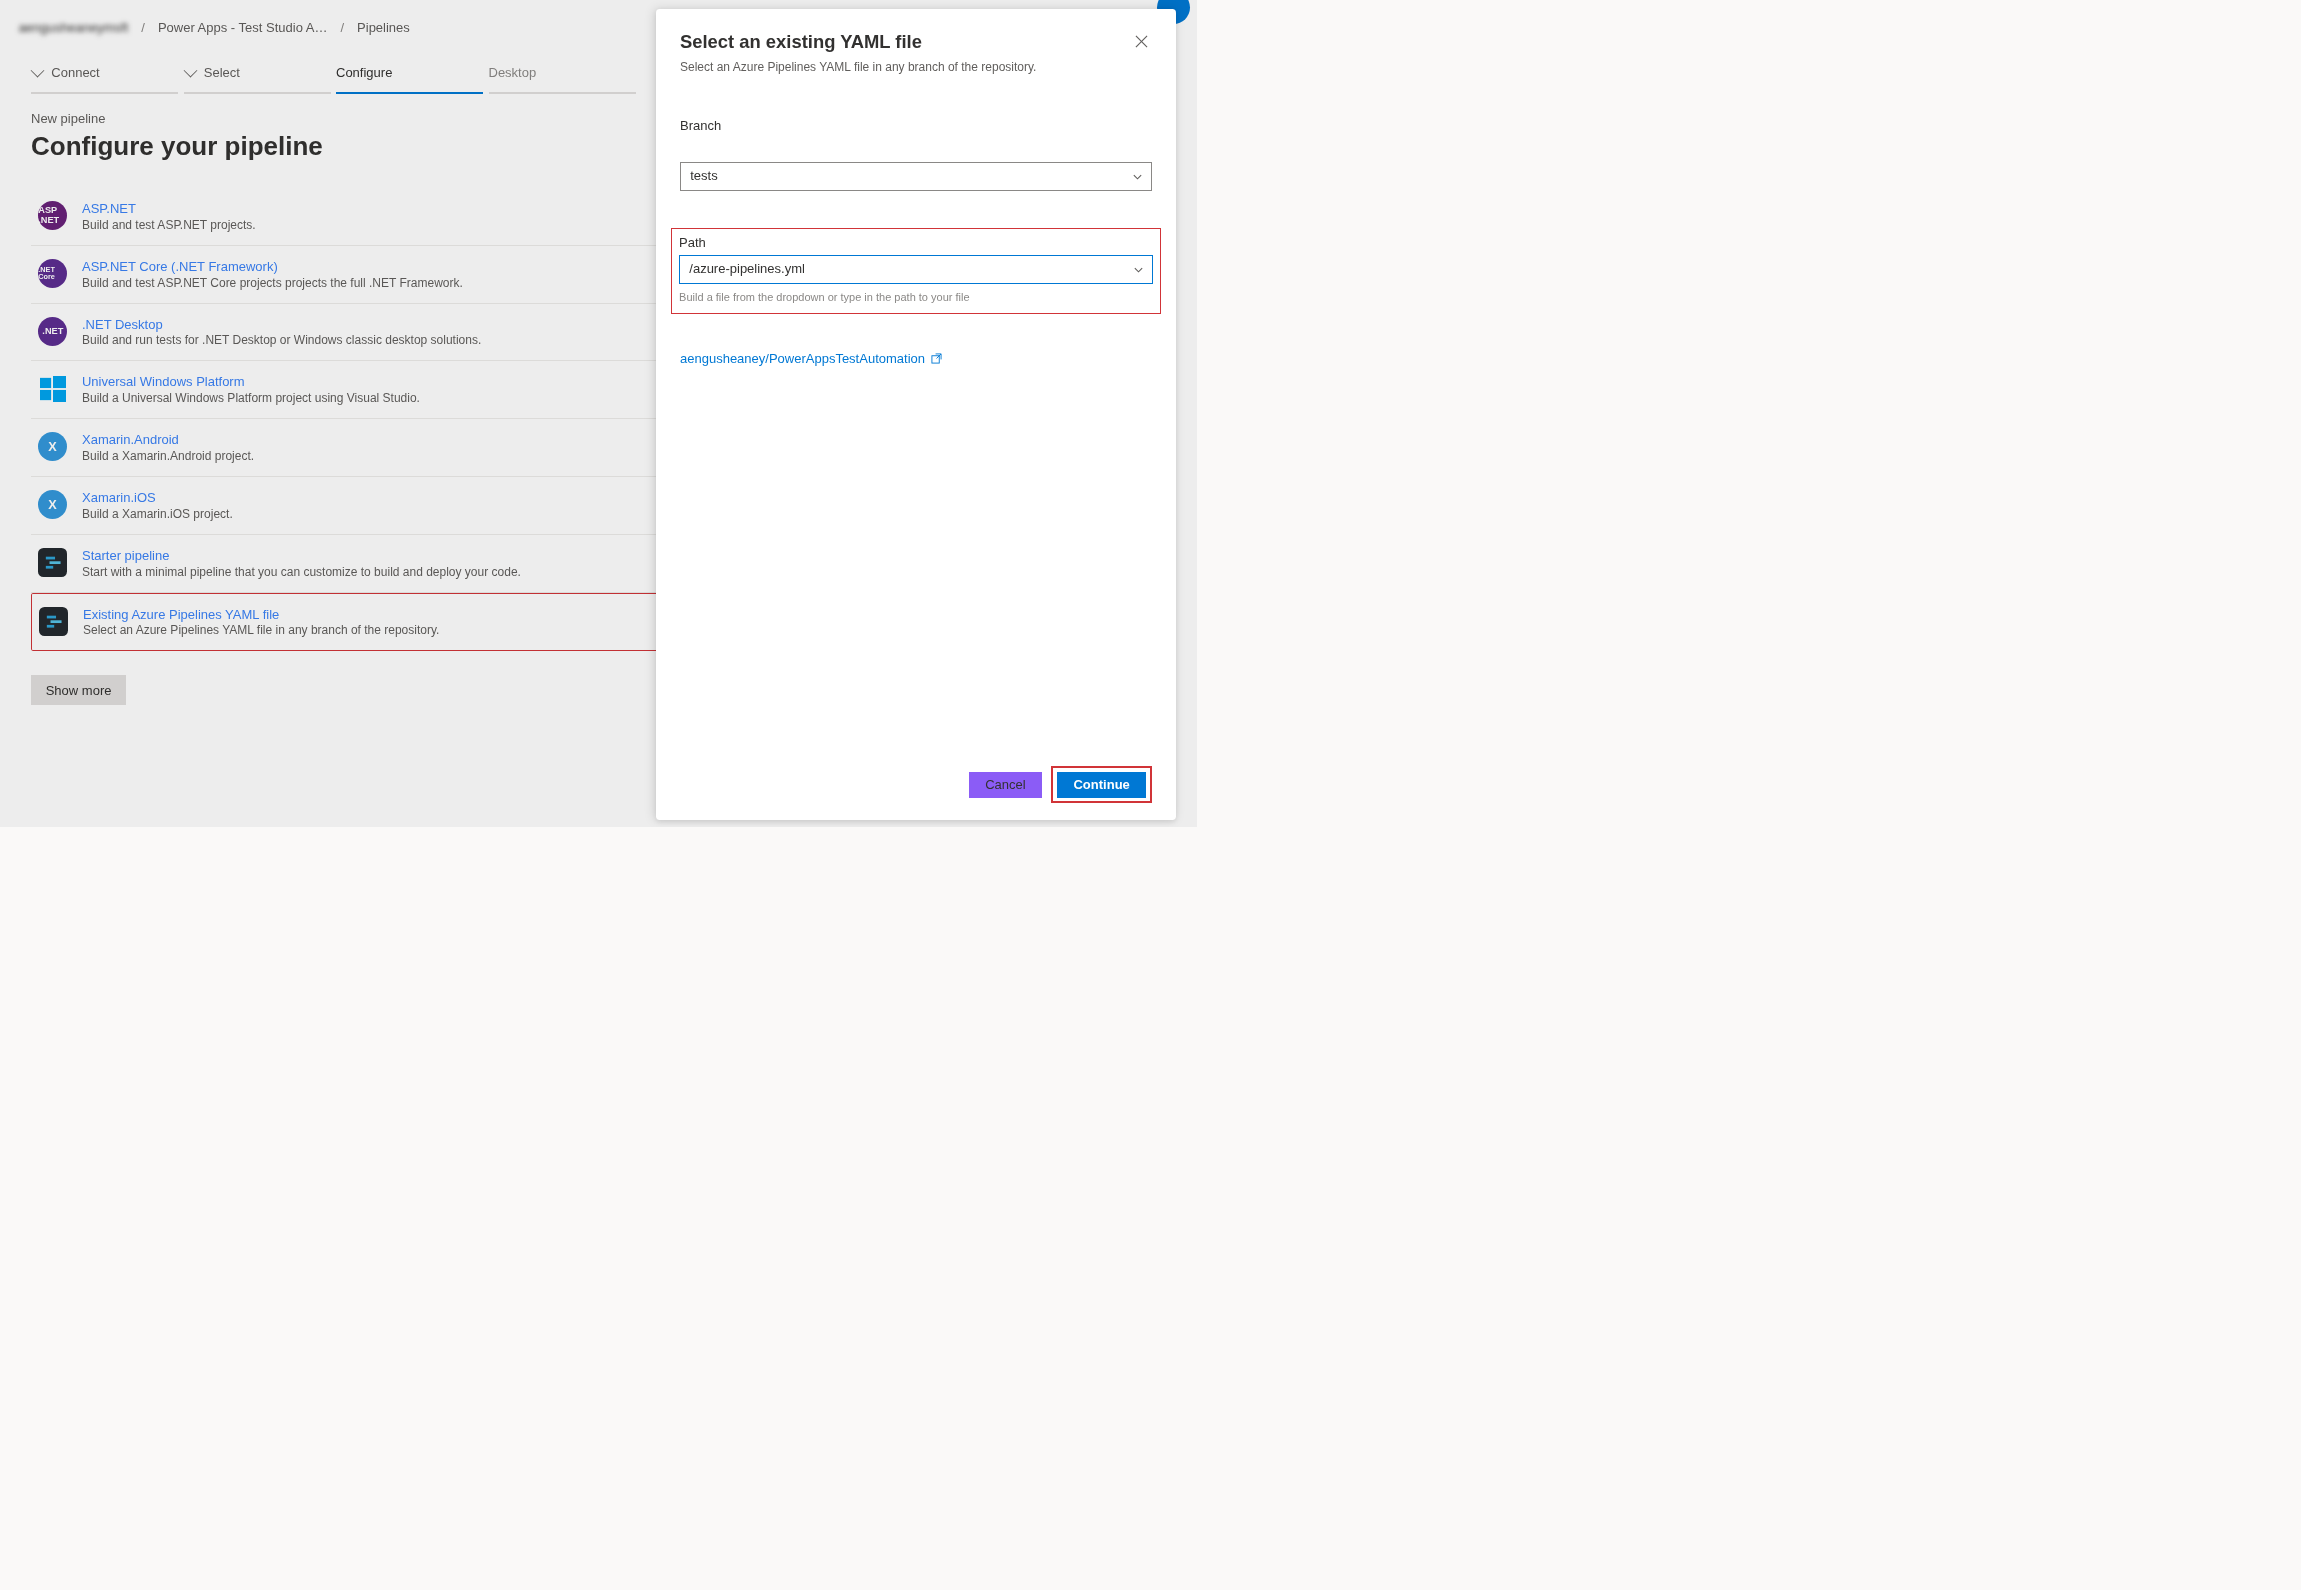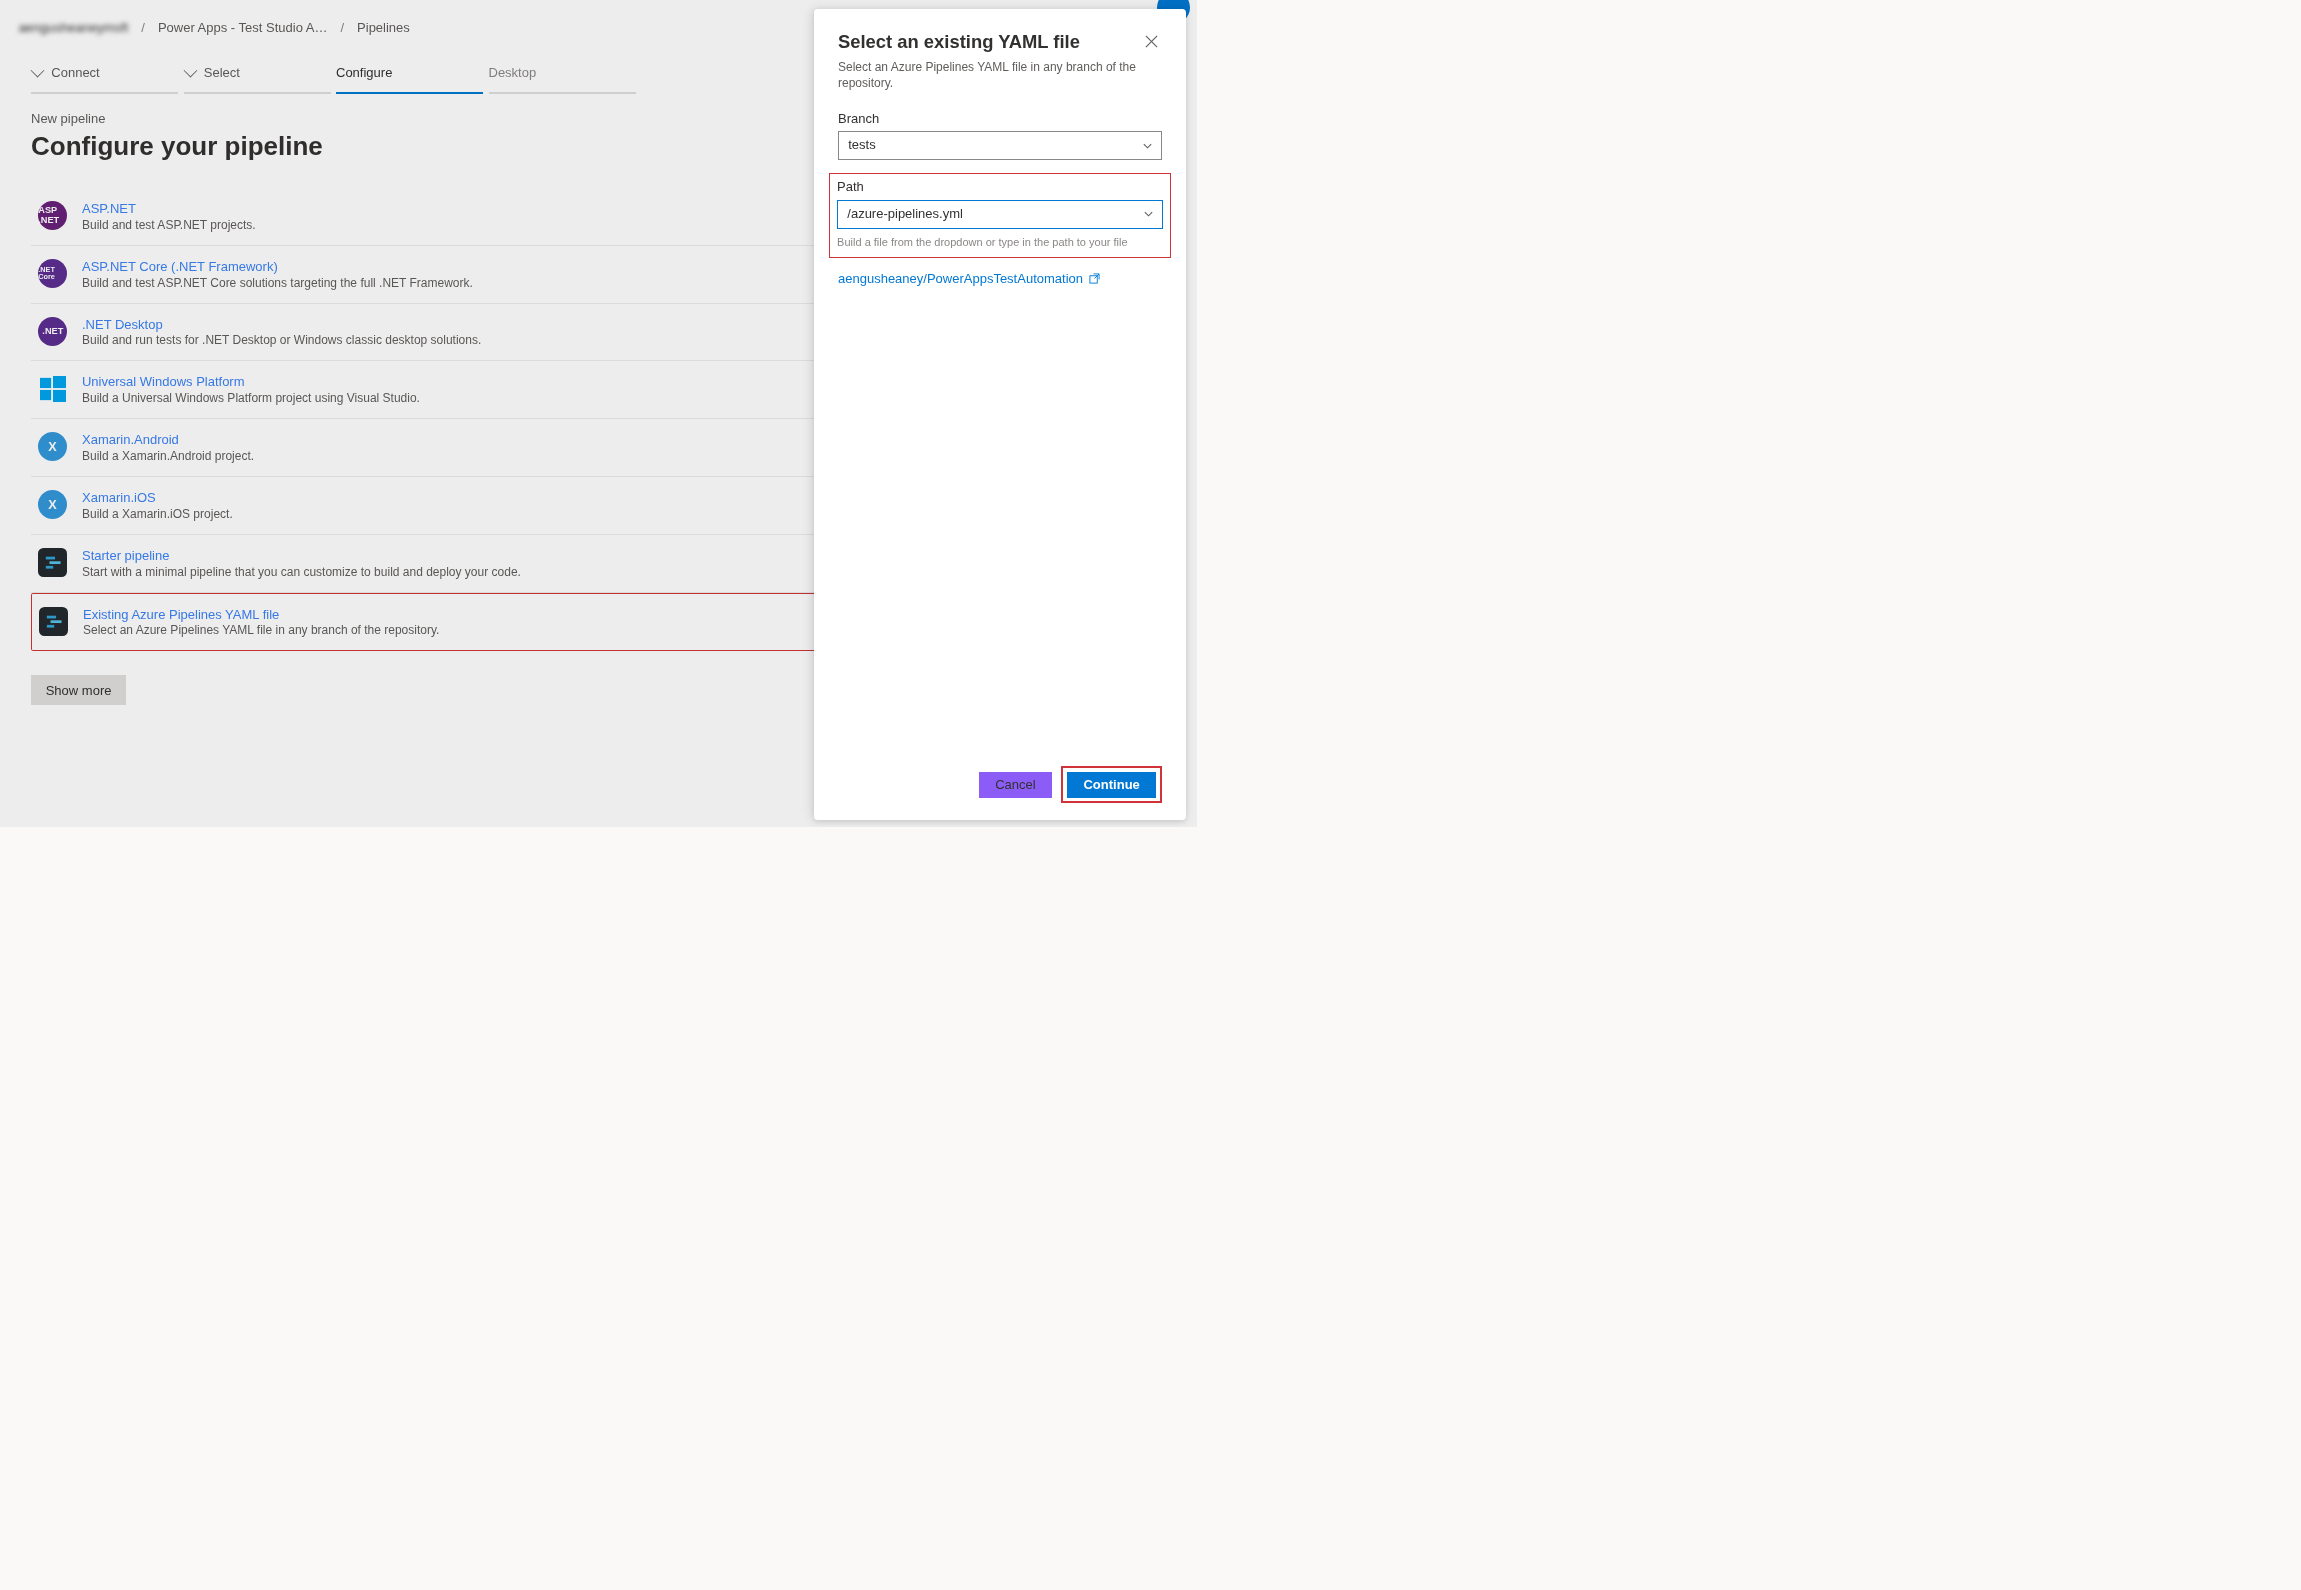--- a/index.html
+++ b/index.html
@@ -142,29 +142,30 @@
       right: 7.3px;
       width: 33px; height: 33px;
       border-radius: 50%;
       background: #0078d4;
     }
 
     
     .panel {
       position: absolute;
       top: 9.2px;
-      right: 11px;
+      right: 21px;
       bottom: 7.3px;
-      width: 372px;
+      width: 520px;
       background: #fff;
       border-radius: 3.7px;
       box-shadow: -1.8px 0 11px rgba(0,0,0,0.12), 0 1.8px 5.5px rgba(0,0,0,0.08);
       display: flex;
       flex-direction: column;
       padding: 22px 24px 16.5px 24px;
+      gap: 24px;
     }
     .panel-head {
       display: flex;
       justify-content: space-between;
       align-items: flex-start;
     }
     .panel-title {
       font-size: 18.4px;
       font-weight: 600;
       margin-bottom: 5.5px;
@@ -314,21 +315,21 @@
         </div>
       </div>
 
       <div class="option">
         <div class="opt-icon ic-aspnetcore">
             <span>.NET
 Core</span>
           </div>
         <div class="opt-text">
           <div class="opt-title">ASP.NET Core (.NET Framework)</div>
-          <div class="opt-desc">Build and test ASP.NET Core solutions targeting the full .NET Framework.</div>
+          <div class="opt-desc">Build and test ASP.NET Core projects projects the full .NET Framework.</div>
         </div>
       </div>
 
       <div class="option">
         <div class="opt-icon ic-netdesk">
             <span>.NET</span>
           </div>
         <div class="opt-text">
           <div class="opt-title">.NET Desktop</div>
           <div class="opt-desc">Build and run tests for .NET Desktop or Windows classic desktop solutions.</div>

